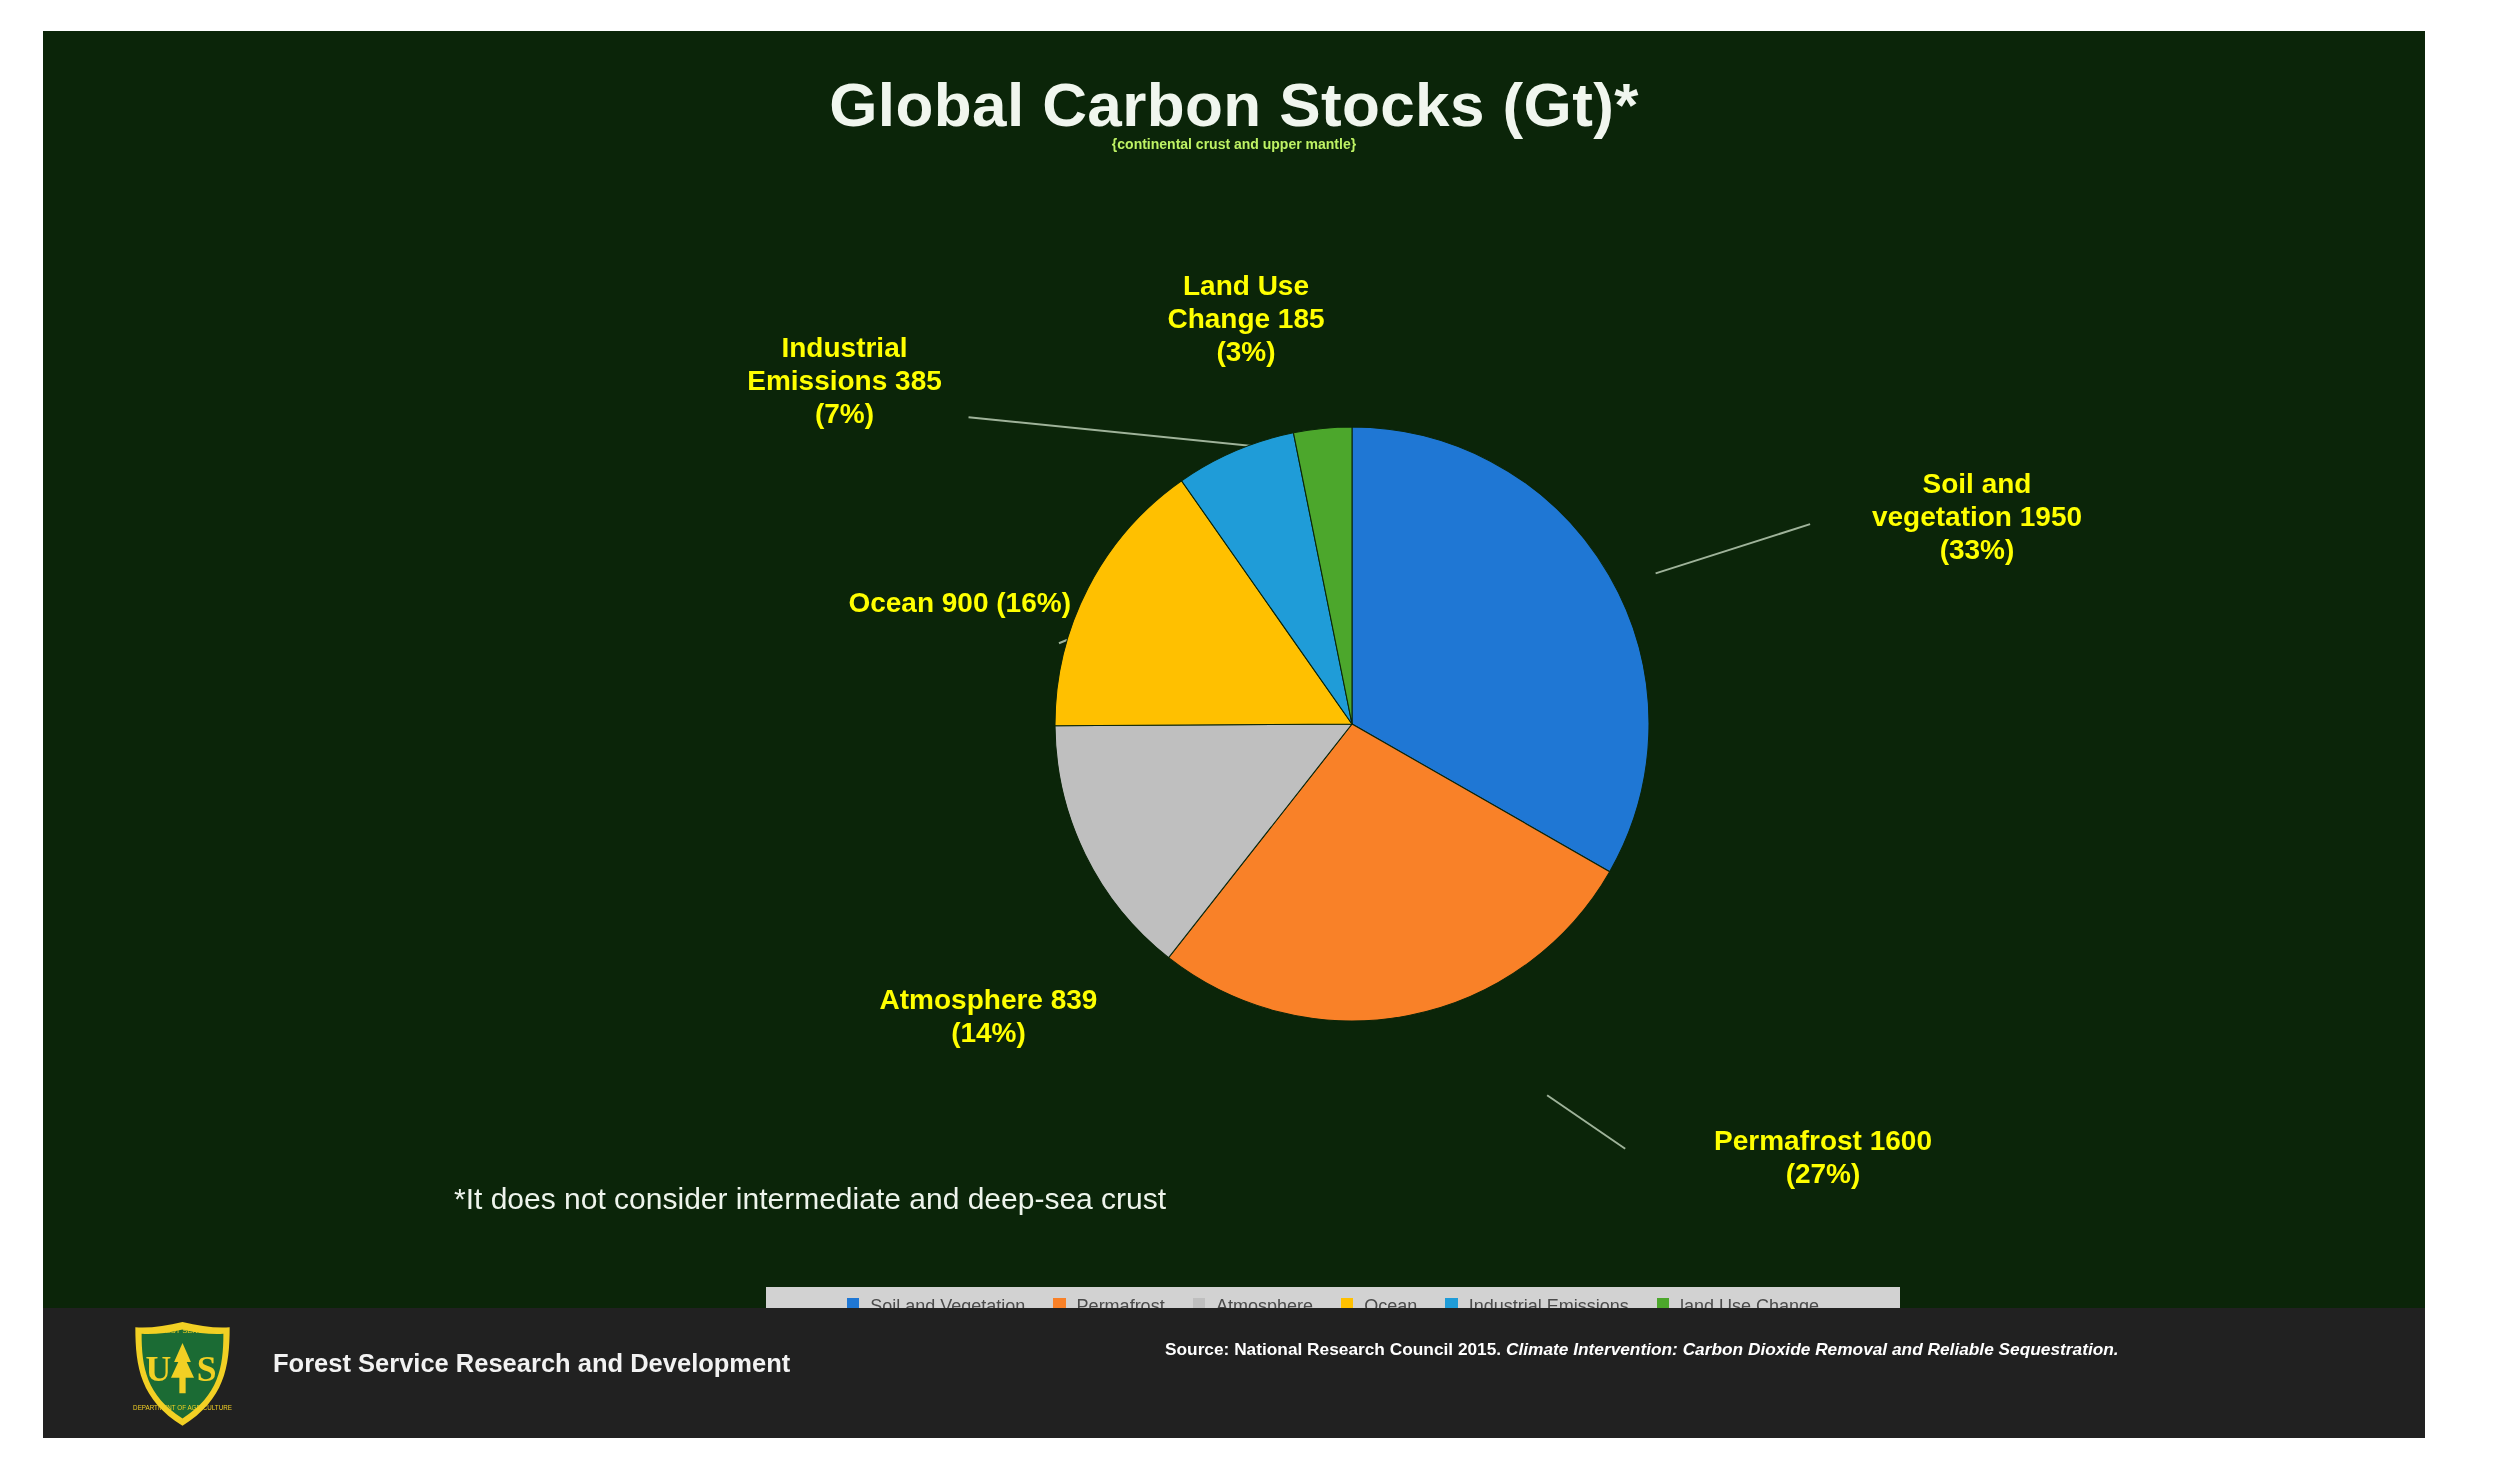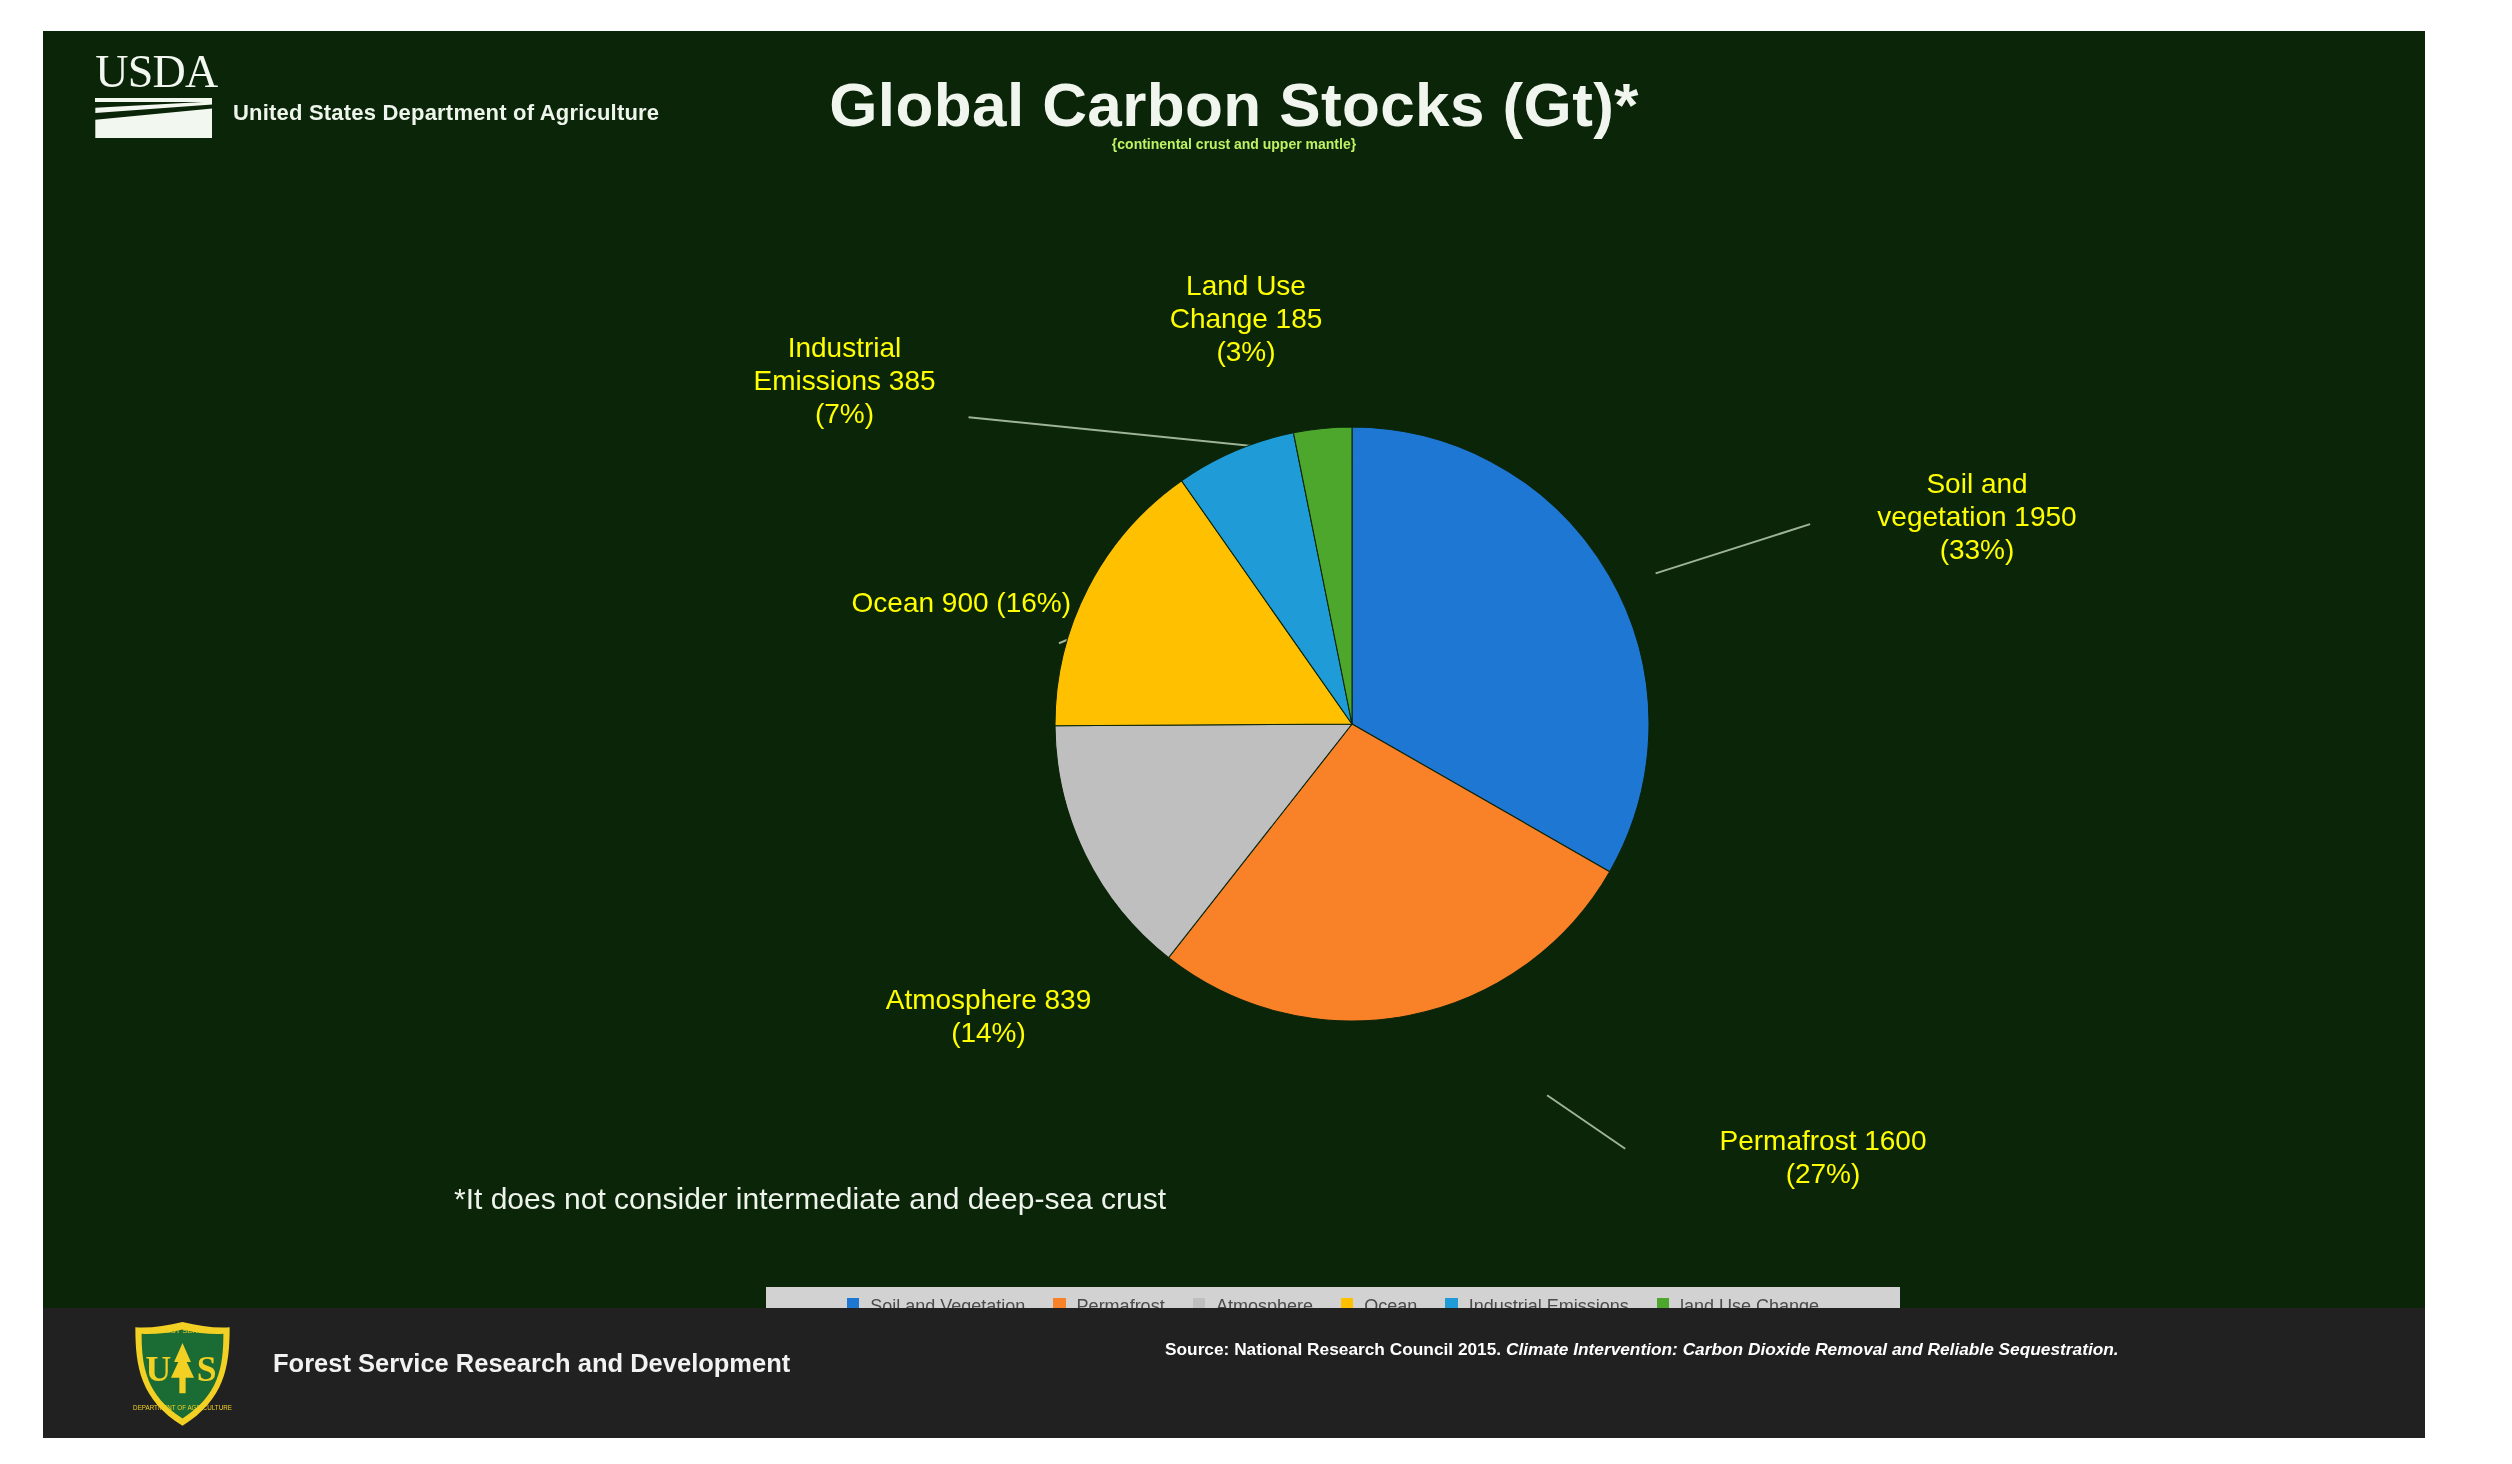--- a/index.html
+++ b/index.html
@@ -24,21 +24,21 @@
         font-size:62px;font-weight:bold;letter-spacing:0.4px;}
   #subtitle{position:absolute;left:0;right:0;top:105px;text-align:center;color:#bef264;
         font-size:14px;font-weight:bold;}
 
   
   #chart-area{position:absolute;left:0;top:0;width:2382px;height:1407px;}
 
   #pie-wrap{position:absolute;left:1009px;top:393px;width:600px;height:600px;}
   #pie-svg{width:600px;height:600px;display:block;}
 
-  .callout-label{position:absolute;color:#ffff00;font-weight:normal;font-size:28px;line-height:1.18;
+  .callout-label{position:absolute;color:#ffff00;font-weight:bold;font-size:28px;line-height:1.18;
         text-align:center;white-space:pre-line;}
 
   #lbl-landuse{left:1100px;top:238px;width:206px;}
   #lbl-industrial{left:666px;top:300px;width:271px;}
   #lbl-ocean{left:707px;top:555px;width:321px;text-align:right;}
   #lbl-atmosphere{left:781px;top:952px;width:329px;}
   #lbl-soil{left:1786px;top:436px;width:296px;}
   #lbl-permafrost{left:1587px;top:1093px;width:386px;}
 
   .leader{position:absolute;stroke:#9fb39a;stroke-width:2.4;fill:none;}
@@ -59,29 +59,20 @@
   #fs-name{position:absolute;left:230px;top:41px;color:#f2f2f2;font-size:25.5px;font-weight:bold;white-space:nowrap;}
   #source-block{position:absolute;left:1107px;top:26px;color:#ffffff;font-size:17.3px;font-weight:bold;line-height:1.75;margin-left:15px;}
   #source-block .ital{font-style:italic;}
   #doi-link{color:#2a72c4;text-decoration:underline;}
 </style>
 </head>
 <body>
 
 <div id="slide">
 
-  <div id="usda-block">
-    <div class="usda-logo">
-      <div class="usda-text">USDA</div>
-      <div class="rule"></div>
-      <div class="swoosh"></div>
-      <div class="field"></div>
-    </div>
-    <div id="usda-name">United States Department of Agriculture</div>
-  </div>
 
   <div id="title">Global Carbon Stocks (Gt)*</div>
   <div id="subtitle">{continental crust and upper mantle}</div>
 
   <div id="chart-area">
 
     <svg id="leaders" viewBox="0 0 2898 1712">
       <path class="leader" d="M1126 470 L1570 515"></path>
       <path class="leader" d="M1585 490 L1640 510"></path>
       <path class="leader" d="M1236 745 L1345 700"></path>

